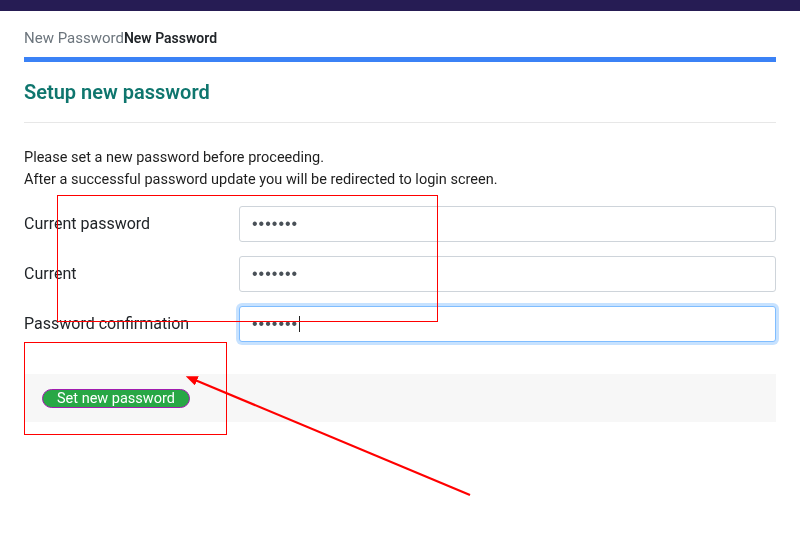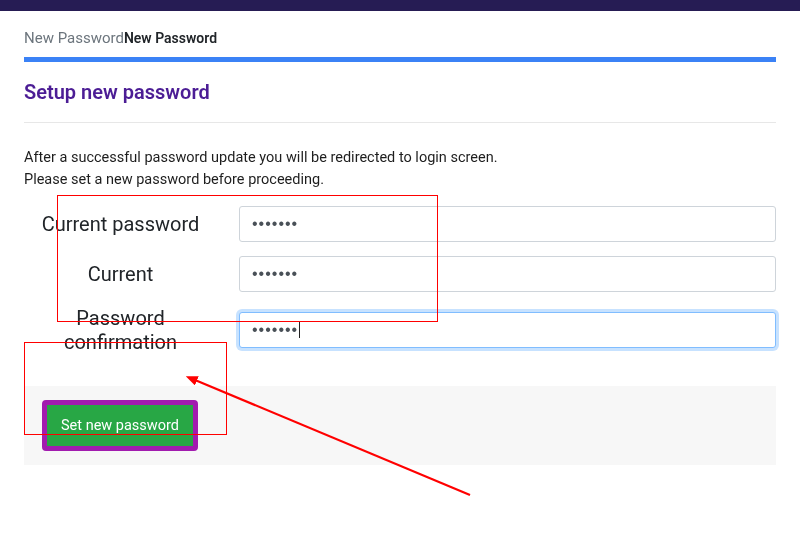--- a/index.html
+++ b/index.html
@@ -32,43 +32,43 @@
     }
     .breadcrumb-active {
       color: #212529;
       font-size: 14px;
       font-weight: 600;
       line-height: 1.2;
     }
     .page-title {
       font-size: 20px;
       font-weight: 600;
-      color: #4c1d95;
+      color: #0f766e;
       padding: 18px 0 18px 0;
       border-bottom: 1px solid #e7e7e7;
     }
     .intro {
       margin-top: 24px;
       font-size: 14.5px;
       line-height: 1.55;
       color: #1e1e1e;
     }
     .form {
       margin-top: 10px;
     }
     .form-row {
       display: flex;
       align-items: center;
       margin-top: 14px;
     }
     .form-label {
       width: 215px;
-      text-align: center;
+      text-align: left;
       padding-right: 22px;
-      font-size: 20px;
+      font-size: 16px;
       color: #212529;
     }
     .form-control {
       flex: 1;
       height: 36px;
       border: 1px solid #ced4da;
       border-radius: 3px;
       padding: 6px 12px;
       font-size: 16px;
       letter-spacing: 1px;
@@ -84,23 +84,23 @@
     .action-bar {
       margin-top: 32px;
       background: #f7f7f7;
       padding: 14px 18px;
       width: 100%;
       box-sizing: border-box;
     }
     .btn-submit {
       background: #28a745;
       color: #fff;
-      border: 5px solid #a21caf;
-      border-radius: 4px;
-      padding: 12px 14px;
+      border: 1px solid #a21caf;
+      border-radius: 12px;
+      padding: 0 14px;
       font-size: 14.5px;
       cursor: pointer;
       font-family: inherit;
     }
     
     .anno-box {
       position: absolute;
       border: 1px solid #ff0000;
       pointer-events: none;
     }
@@ -137,22 +137,22 @@
 <div class="content">
 
   <div class="breadcrumb-row">
     <span class="breadcrumb-link">New Password</span>
     <span class="breadcrumb-active">New Password</span>
   </div>
 
   <h2 class="page-title">Setup new password</h2>
 
   <div class="intro">
+    <div>Please set a new password before proceeding.</div>
     <div>After a successful password update you will be redirected to login screen.</div>
-    <div>Please set a new password before proceeding.</div>
   </div>
 
   <div class="form">
 
     <div class="form-row">
       <label class="form-label">Current password</label>
       <input type="text" readonly="" class="form-control" value="•••••••" style="">
     </div>
 
     <div class="form-row">

